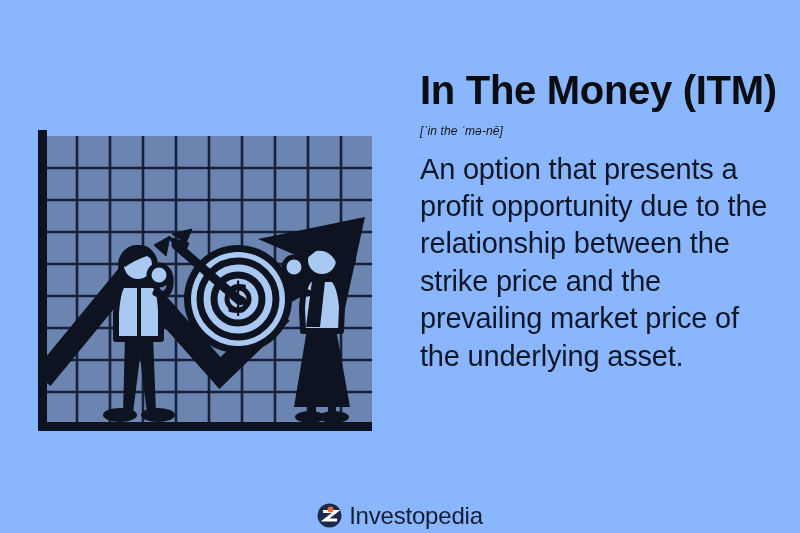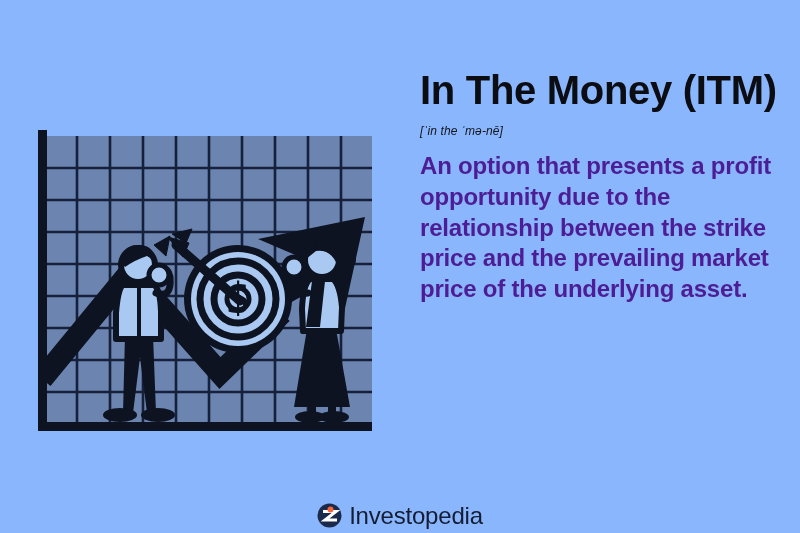--- a/index.html
+++ b/index.html
@@ -58,24 +58,24 @@
     margin: 10px 0 0 0;
     font-size: 12px;
     font-style: italic;
     font-weight: normal;
     color: #10131a;
     letter-spacing: 0.1px;
   }
 
   #definition {
     margin: 13px 0 0 0;
-    font-size: 24px;
+    font-size: 29px;
     line-height: 1.29;
-    font-weight: bold;
-    color: #4c1d95;
+    font-weight: normal;
+    color: #0f172a;
     letter-spacing: -0.2px;
   }
 
   
   #brand {
     position: absolute;
     left: 0;
     right: 0;
     top: 491px;
     display: flex;

